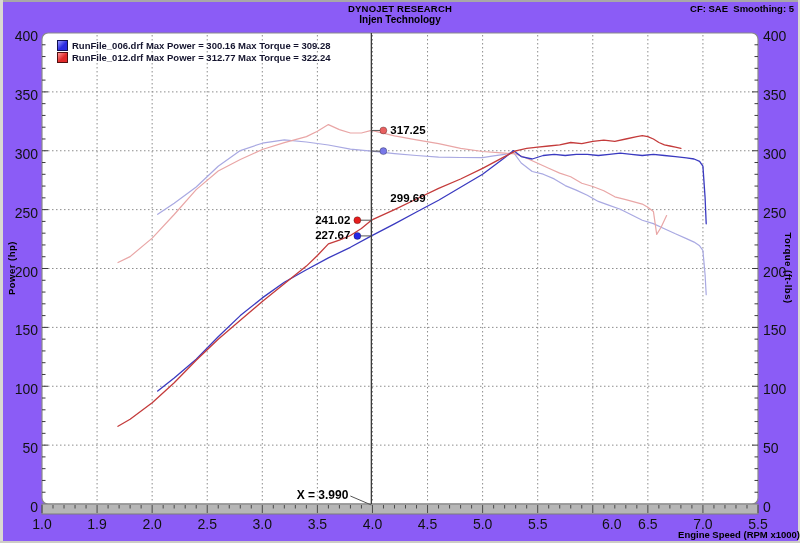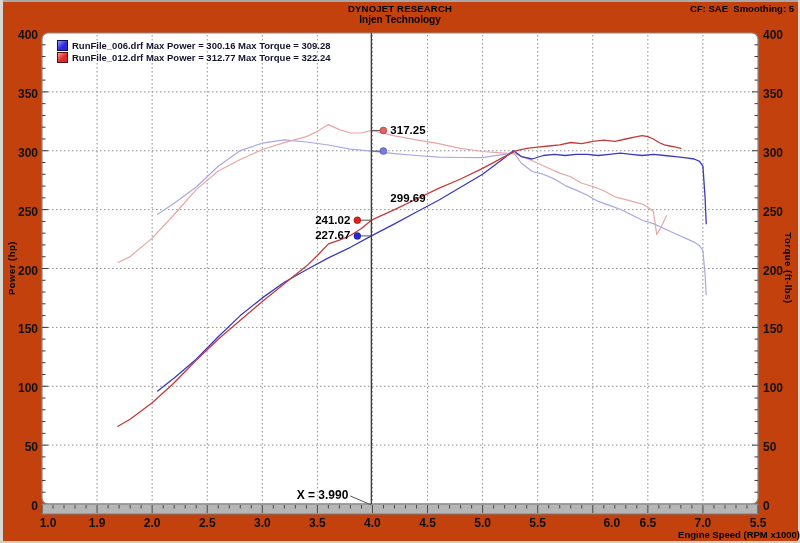--- a/index.html
+++ b/index.html
@@ -1,37 +1,37 @@
 <!DOCTYPE html>
 <html><head>
 <meta charset="utf-8">
 <style>
   html,body{margin:0;padding:0;background:#e8e6e2;}
   .stage{
     position:relative;width:800px;height:543px;overflow:hidden;
-    background:#c2410c;
+    background:#8b5cf6;
     font-family:"Liberation Sans","DejaVu Sans",sans-serif;
     color:#000;
   }
   .edge-top{position:absolute;left:0;top:0;width:800px;height:2px;background:#a8a8a8;}
   .edge-left{position:absolute;left:0;top:0;width:3px;height:543px;background:#dad8d3;}
   .edge-right{position:absolute;right:0;top:0;width:2px;height:543px;background:#dad8d3;}
   .edge-bottom{position:absolute;left:0;bottom:0;width:800px;height:2px;background:#ceccc7;}
   .hdr-title{position:absolute;left:0;right:0;top:3px;text-align:center;font-size:9.5px;font-weight:bold;letter-spacing:0.2px;}
   .hdr-sub{position:absolute;left:0;right:0;top:14px;text-align:center;font-size:10px;font-weight:bold;}
   .hdr-right{position:absolute;right:6px;top:3px;font-size:9.5px;font-weight:bold;white-space:pre;}
   .axis-title-left{position:absolute;left:11px;top:268px;transform:translate(-50%,-50%) rotate(-90deg);white-space:nowrap;font-size:9.5px;font-weight:bold;letter-spacing:0.5px;}
   .axis-title-right{position:absolute;left:788px;top:268px;transform:translate(-50%,-50%) rotate(90deg);white-space:nowrap;font-size:9.5px;font-weight:bold;letter-spacing:0.5px;}
   .axis-title-x{position:absolute;left:0;right:0;top:529px;text-align:right;font-size:9.5px;font-weight:bold;}
   #plot{position:absolute;left:0;top:0;}
   #legend{position:absolute;left:46px;top:39px;padding-left:11px;}
   .legend-row{display:flex;align-items:center;height:12px;}
   .legend-swatch{width:11px;height:11px;box-sizing:border-box;margin-right:4px;flex:0 0 auto;}
   .legend-label{font-size:9.5px;font-weight:bold;color:#14142e;white-space:pre;}
-  .tick-label{position:absolute;font-size:12px;font-weight:bold;color:#111;}
+  .tick-label{position:absolute;font-size:14px;font-weight:normal;color:#111;}
   .tick-label.xt{width:26px;text-align:center;}
   .tick-label.ylt{width:30px;text-align:right;}
   .tick-label.yrt{width:30px;text-align:left;}
   .marker-label{position:absolute;font-size:11.5px;font-weight:bold;color:#000;white-space:nowrap;}
   .cursor-x-label{position:absolute;font-size:12px;font-weight:bold;color:#000;white-space:pre;}
 </style>
 </head>
 <body>
 
 <div class="stage">
@@ -234,21 +234,21 @@
       <div class="legend-row">
         <span class="legend-swatch" style="background: linear-gradient(135deg, rgb(154, 154, 255) 0%, rgb(42, 42, 224) 55%); border: 1px solid rgb(16, 16, 80);"></span>
         <span class="legend-label">RunFile_006.drf Max Power = 300.16 Max Torque = 309.28</span>
       </div>
       <div class="legend-row">
         <span class="legend-swatch" style="background: linear-gradient(135deg, rgb(255, 154, 154) 0%, rgb(224, 42, 42) 55%); border: 1px solid rgb(80, 16, 16);"></span>
         <span class="legend-label">RunFile_012.drf Max Power = 312.77 Max Torque = 322.24</span>
       </div>
     </div>
   <div id="ticks">
-      <div class="tick-label xt" style="left: 35px; top: 516px;">1.0</div>
+      <div class="tick-label xt" style="left: 29px; top: 516px;">1.0</div>
       <div class="tick-label xt" style="left: 84.0769px; top: 516px;">1.9</div>
       <div class="tick-label xt" style="left: 139.154px; top: 516px;">2.0</div>
       <div class="tick-label xt" style="left: 194.231px; top: 516px;">2.5</div>
       <div class="tick-label xt" style="left: 249.308px; top: 516px;">3.0</div>
       <div class="tick-label xt" style="left: 304.385px; top: 516px;">3.5</div>
       <div class="tick-label xt" style="left: 359.462px; top: 516px;">4.0</div>
       <div class="tick-label xt" style="left: 414.538px; top: 516px;">4.5</div>
       <div class="tick-label xt" style="left: 469.615px; top: 516px;">5.0</div>
       <div class="tick-label xt" style="left: 524.692px; top: 516px;">5.5</div>
       <div class="tick-label xt" style="left: 579.769px; top: 516px; margin-left: 19px;">6.0</div>

